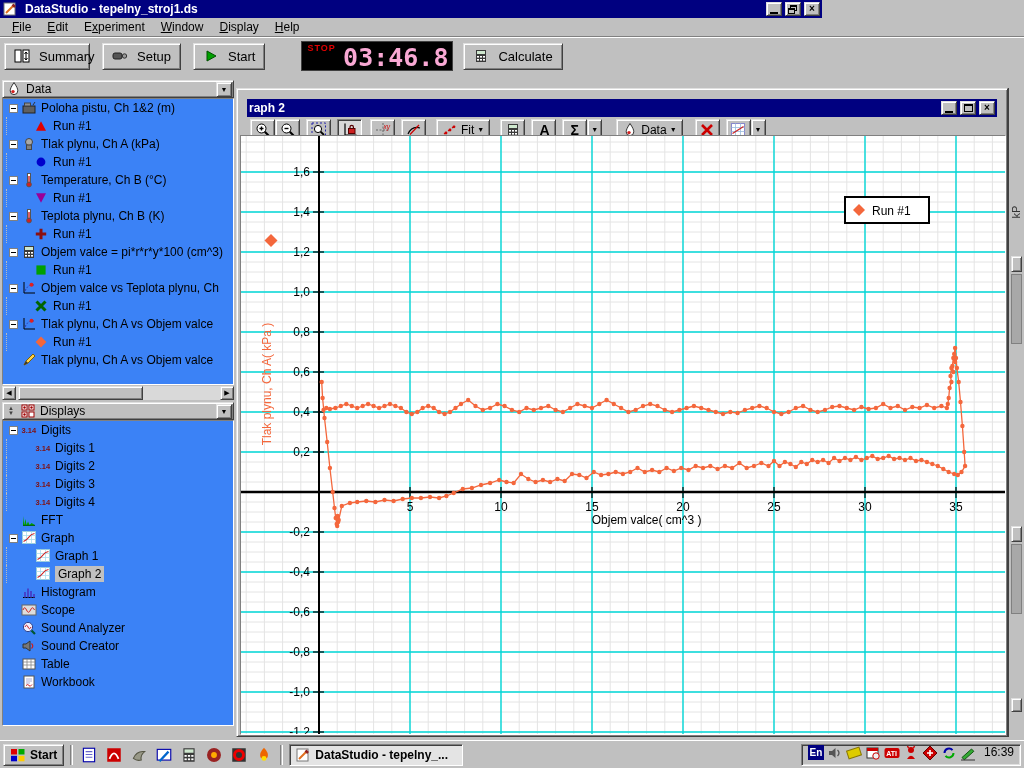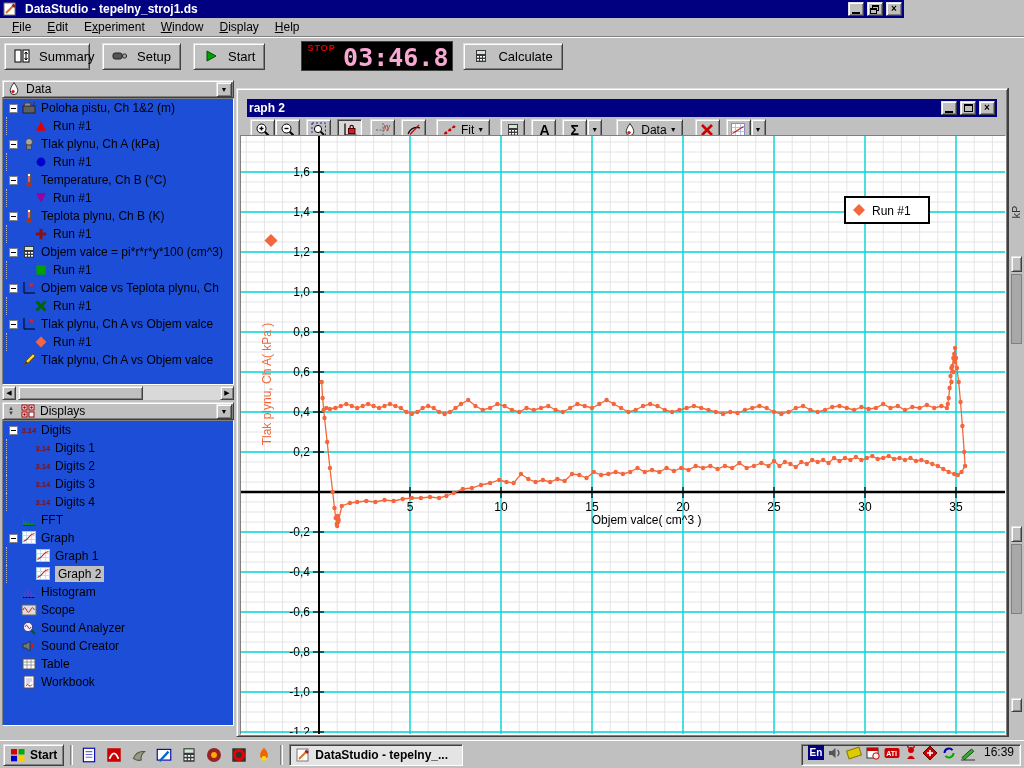--- a/index.html
+++ b/index.html
@@ -2,21 +2,21 @@
 <html><head>
 <meta charset="utf-8">
 <style>
   *{margin:0;padding:0;box-sizing:border-box;font-family:"Liberation Sans",sans-serif;}
   html,body{width:1024px;height:768px;overflow:hidden;}
   body{position:relative;background:#c0c0c0;font-size:12px;color:#000;}
   .b-out{border:1px solid;border-color:#dfdfdf #404040 #404040 #dfdfdf;box-shadow:inset 1px 1px 0 #fff,inset -1px -1px 0 #808080;background:#c0c0c0;}
   .b-in{border:1px solid;border-color:#808080 #fff #fff #808080;box-shadow:inset 1px 1px 0 #404040,inset -1px -1px 0 #dfdfdf;background:#c0c0c0;}
   svg{display:block;}
   
-  .titlebar{position:absolute;left:0;top:0;width:904px;height:18px;background:#000080;color:#fff;display:flex;align-items:center;padding:0 2px;gap:3px;}
+  .titlebar{position:absolute;left:0;top:0;width:822px;height:18px;background:#000080;color:#fff;display:flex;align-items:center;padding:0 2px;gap:3px;}
   .titlebar .t{font-weight:bold;font-size:12px;flex:1;white-space:nowrap;}
   .winbtn{width:16px;height:14px;display:flex;align-items:center;justify-content:center;font-size:10px;font-weight:bold;color:#000;line-height:1;}
   .g-min{width:8px;height:2px;background:#000;margin-top:7px;}
   .g-max{width:9px;height:8px;border:1px solid #000;border-top:2px solid #000;}
   .g-restore{position:relative;width:10px;height:9px;}
   .g-restore i{position:absolute;display:block;border:1px solid #000;border-top:2px solid #000;background:#c0c0c0;width:7px;height:6px;}
   .g-restore i:first-child{left:2px;top:0;}
   .g-restore i:last-child{left:0;top:3px;}
   
   .menubar{position:absolute;left:0;top:18px;width:1024px;height:19px;background:#c0c0c0;display:flex;align-items:center;padding:0 4px;border-bottom:1px solid #808080;box-shadow:0 1px 0 #fff;}
@@ -25,21 +25,21 @@
   .maintoolbar{position:absolute;left:0;top:38px;width:1024px;height:36px;display:flex;align-items:center;}
   .tb{display:flex;align-items:center;gap:5px;height:27px;padding:0 9px;font-size:13px;}
   .timer{position:relative;width:152px;height:30px;background:#000;margin-left:36px;border:1px solid #404040;}
   .timer .stop{position:absolute;left:5px;top:1px;color:#e00000;font-size:9px;font-weight:bold;letter-spacing:1px;}
   .timer .digits{position:absolute;right:4px;top:1px;color:#f9a8d4;font-family:"DejaVu Sans Mono",monospace;font-size:25px;font-weight:bold;letter-spacing:0px;}
   
   .summary-panel{position:absolute;left:0;top:76px;width:236px;height:661px;background:#c0c0c0;padding:2px;}
   .sec-header{height:18px;display:flex;align-items:center;gap:4px;padding:0 1px 0 3px;font-size:12px;margin:2px 0 0 0;}
   .sec-header .lbl{flex:1;}
   .drophdr{width:16px;height:15px;display:flex;align-items:center;justify-content:center;font-size:7px;}
-  .tree{background:#1d4ed8;overflow:hidden;border:1px solid;border-color:#808080 #fff #fff #808080;}
+  .tree{background:#3b82f6;overflow:hidden;border:1px solid;border-color:#808080 #fff #fff #808080;}
   .tree-row{display:flex;align-items:center;height:18px;white-space:nowrap;padding-left:3px;}
   .exp{width:9px;height:9px;min-width:9px;border:1px solid #808080;background:#fff;position:relative;margin:0 3px;}
   .exp::after{content:"";position:absolute;left:1px;top:3px;width:5px;height:1px;background:#000;}
   .spc15{width:15px;min-width:15px;}
   .spc14{width:14px;min-width:14px;border-left:1px dotted #bbb;height:100%;}
   .ticon{width:16px;height:16px;min-width:16px;margin-right:4px;}
   .mk{width:12px;height:12px;min-width:12px;margin-right:6px;}
   .tlabel{font-size:12px;}
   .sel{background:#c0c0c0;padding:1px 3px;}
   .hscroll{height:14px;display:flex;margin-top:1px;}

